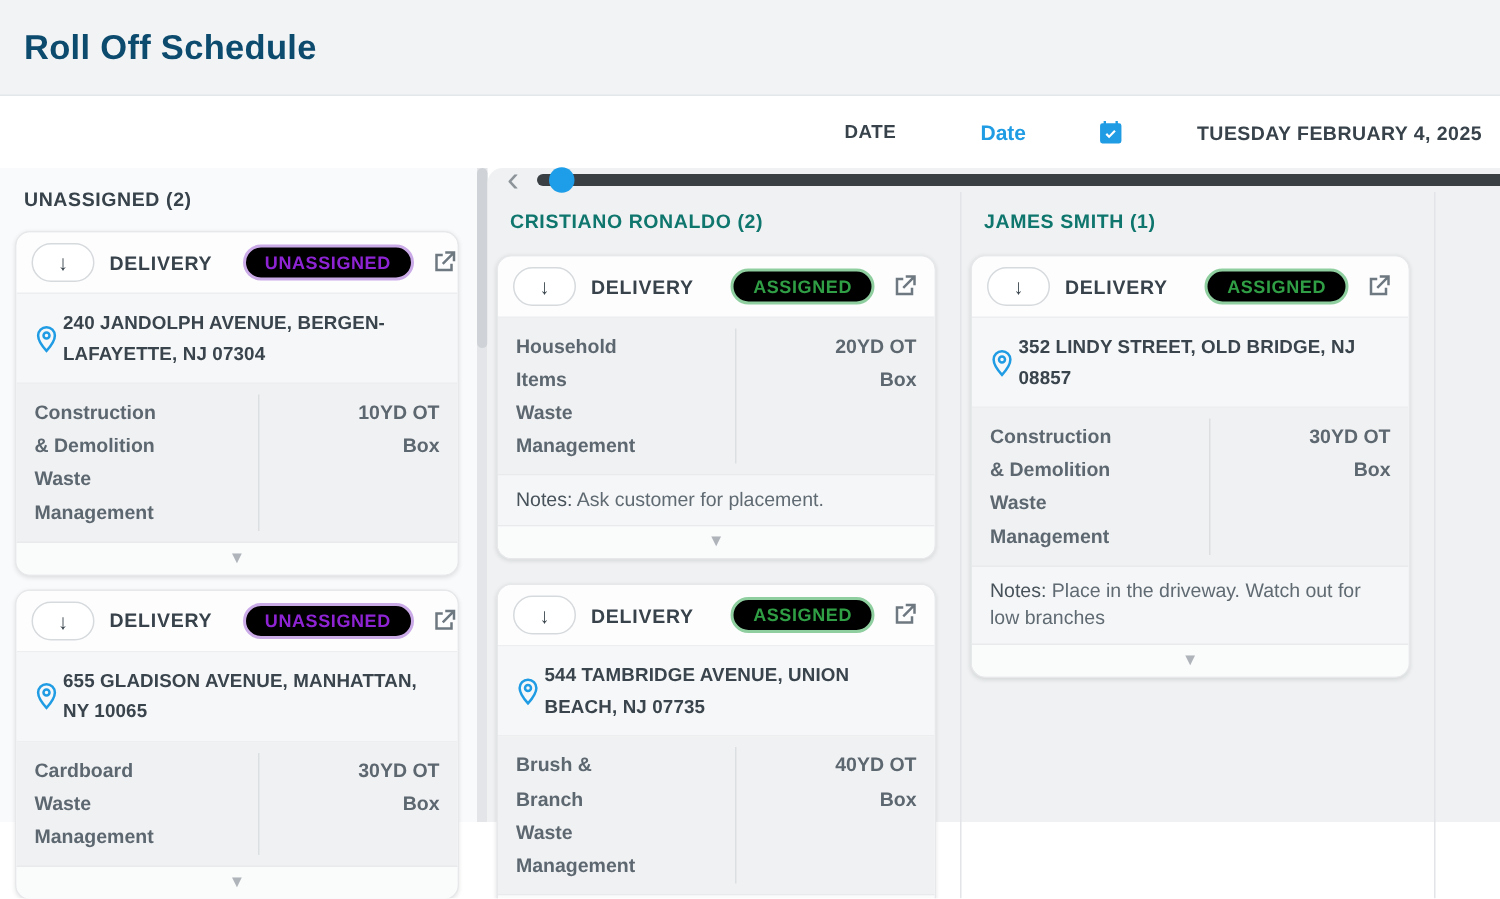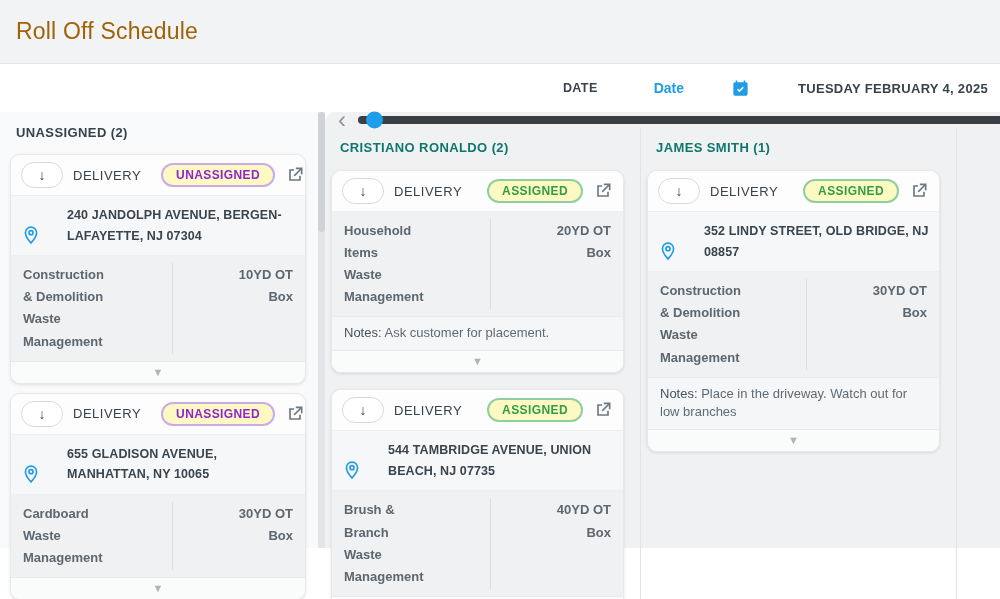--- a/index.html
+++ b/index.html
@@ -2,21 +2,21 @@
 <html><head>
 <meta charset="utf-8">
 <style>
   * { margin:0; padding:0; box-sizing:border-box; }
   html,body { width:1000px; height:599px; }
   body { font-family:"Liberation Sans", sans-serif; background:#fff; color:#39444d; }
   .app { position:relative; width:1000px; height:599px; overflow:hidden; background:#fff; }
 
   
   .top-header { height:64px; background:#f1f3f4; border-bottom:1px solid #e4e7ea; display:flex; align-items:center; padding-left:16px; }
-  .page-title { font-size:23px; font-weight:400; color:#a16207; letter-spacing:.2px; }
+  .page-title { font-size:23px; font-weight:700; color:#0c4a6e; letter-spacing:.2px; }
 
   
   .date-bar { height:48px; display:flex; align-items:center; justify-content:flex-end; padding-right:12px; background:#fff;gap:40px; }
   .date-label { font-size:12.5px; font-weight:700; color:#37424b; letter-spacing:.4px; margin-right:16px; }
   .date-link { font-size:14px; font-weight:600; color:#1f9ce4; background:none; border:none; cursor:pointer; margin-right:7px; font-family:inherit; }
   .cal-btn { background:none; border:none; cursor:pointer; display:flex; align-items:center; margin-right:8px; padding:0; }
   .date-value { font-size:13px; font-weight:700; color:#37424b; letter-spacing:.3px; }
 
   
   .body-row { display:flex; height:436px; }
@@ -39,28 +39,28 @@
   .columns { flex:1; display:flex; align-items:stretch; }
   .column { width:316px; border-right:1px solid #e2e4e7; padding:10px 16px 0 6px; }
   .column-title { font-size:13px; font-weight:700; color:#0f766e; letter-spacing:.4px; margin:2px 0 15px 9px; }
   .column-stub { flex:1; }
 
   
   .card { background:#fdfdfe; border:1px solid #e6e8ea; border-radius:10px; box-shadow:0 1px 3px rgba(60,64,67,.14); overflow:hidden; margin-bottom:9px; cursor:grab; }
   .card-header { display:flex; align-items:center; gap:10px; padding:7px 10px; background:#fdfdfe; border-bottom:1px solid #eceef0; }
   .pill-btn { width:42px; height:26px; border:1px solid #d6dadd; border-radius:14px; background:#fff; cursor:pointer; display:flex; align-items:center; justify-content:center; flex:none; }
   .dn-arrow { font-size:14px; color:#39444d; line-height:1; }
-  .type-label { font-size:13px; font-weight:400; color:#37424b; letter-spacing:.5px; }
+  .type-label { font-size:13px; font-weight:700; color:#37424b; letter-spacing:.5px; }
   .spacer { flex:1; }
-  .badge { border-radius:14px; padding:3px 13px; font-size:12px; font-weight:700; letter-spacing:.4px; background:#fef9c3; flex:none;text-align:right; }
+  .badge { border-radius:14px; padding:3px 13px; font-size:12px; font-weight:700; letter-spacing:.4px; background:#000000; flex:none;text-align:right; }
   .badge.unassigned { color:#8e24d4; border:2px solid #cbaae8; }
   .badge.assigned { color:#2f9e44; border:2px solid #8fcf9f; }
   .ext-btn { background:none; border:none; cursor:pointer; padding:0; display:flex; align-items:center; flex:none; }
 
-  .card-address { display:flex; align-items:flex-end; gap:26px; padding:9px 9px 9px 10px; background:#f6f7f8; border-bottom:1px solid #eceef0; }
+  .card-address { display:flex; align-items:center; gap:1px; padding:9px 9px 9px 10px; background:#f6f7f8; border-bottom:1px solid #eceef0; }
   .addr-text { font-size:12.5px; font-weight:700; color:#39444d; line-height:1.65; letter-spacing:.1px; }
   .pin { flex:none; }
 
   .card-details { display:flex; background:#f0f1f2; border-bottom:1px solid #e8eaec;gap:46px; }
   .details-left { flex:1; padding:8px 12px; }
   .details-left div, .details-right div { font-size:13px; font-weight:700; color:#5c6770; line-height:1.7; }
   .details-div { width:1px; background:#dcdfe2; margin:7px 0; }
   .details-right { width:86px; padding:8px 12px; text-align:right; }
 
   .card-notes { padding:7px 12px; background:#f5f6f7; border-bottom:1px solid #e8eaec; font-size:13px; color:#5f6a72; line-height:1.45; }

